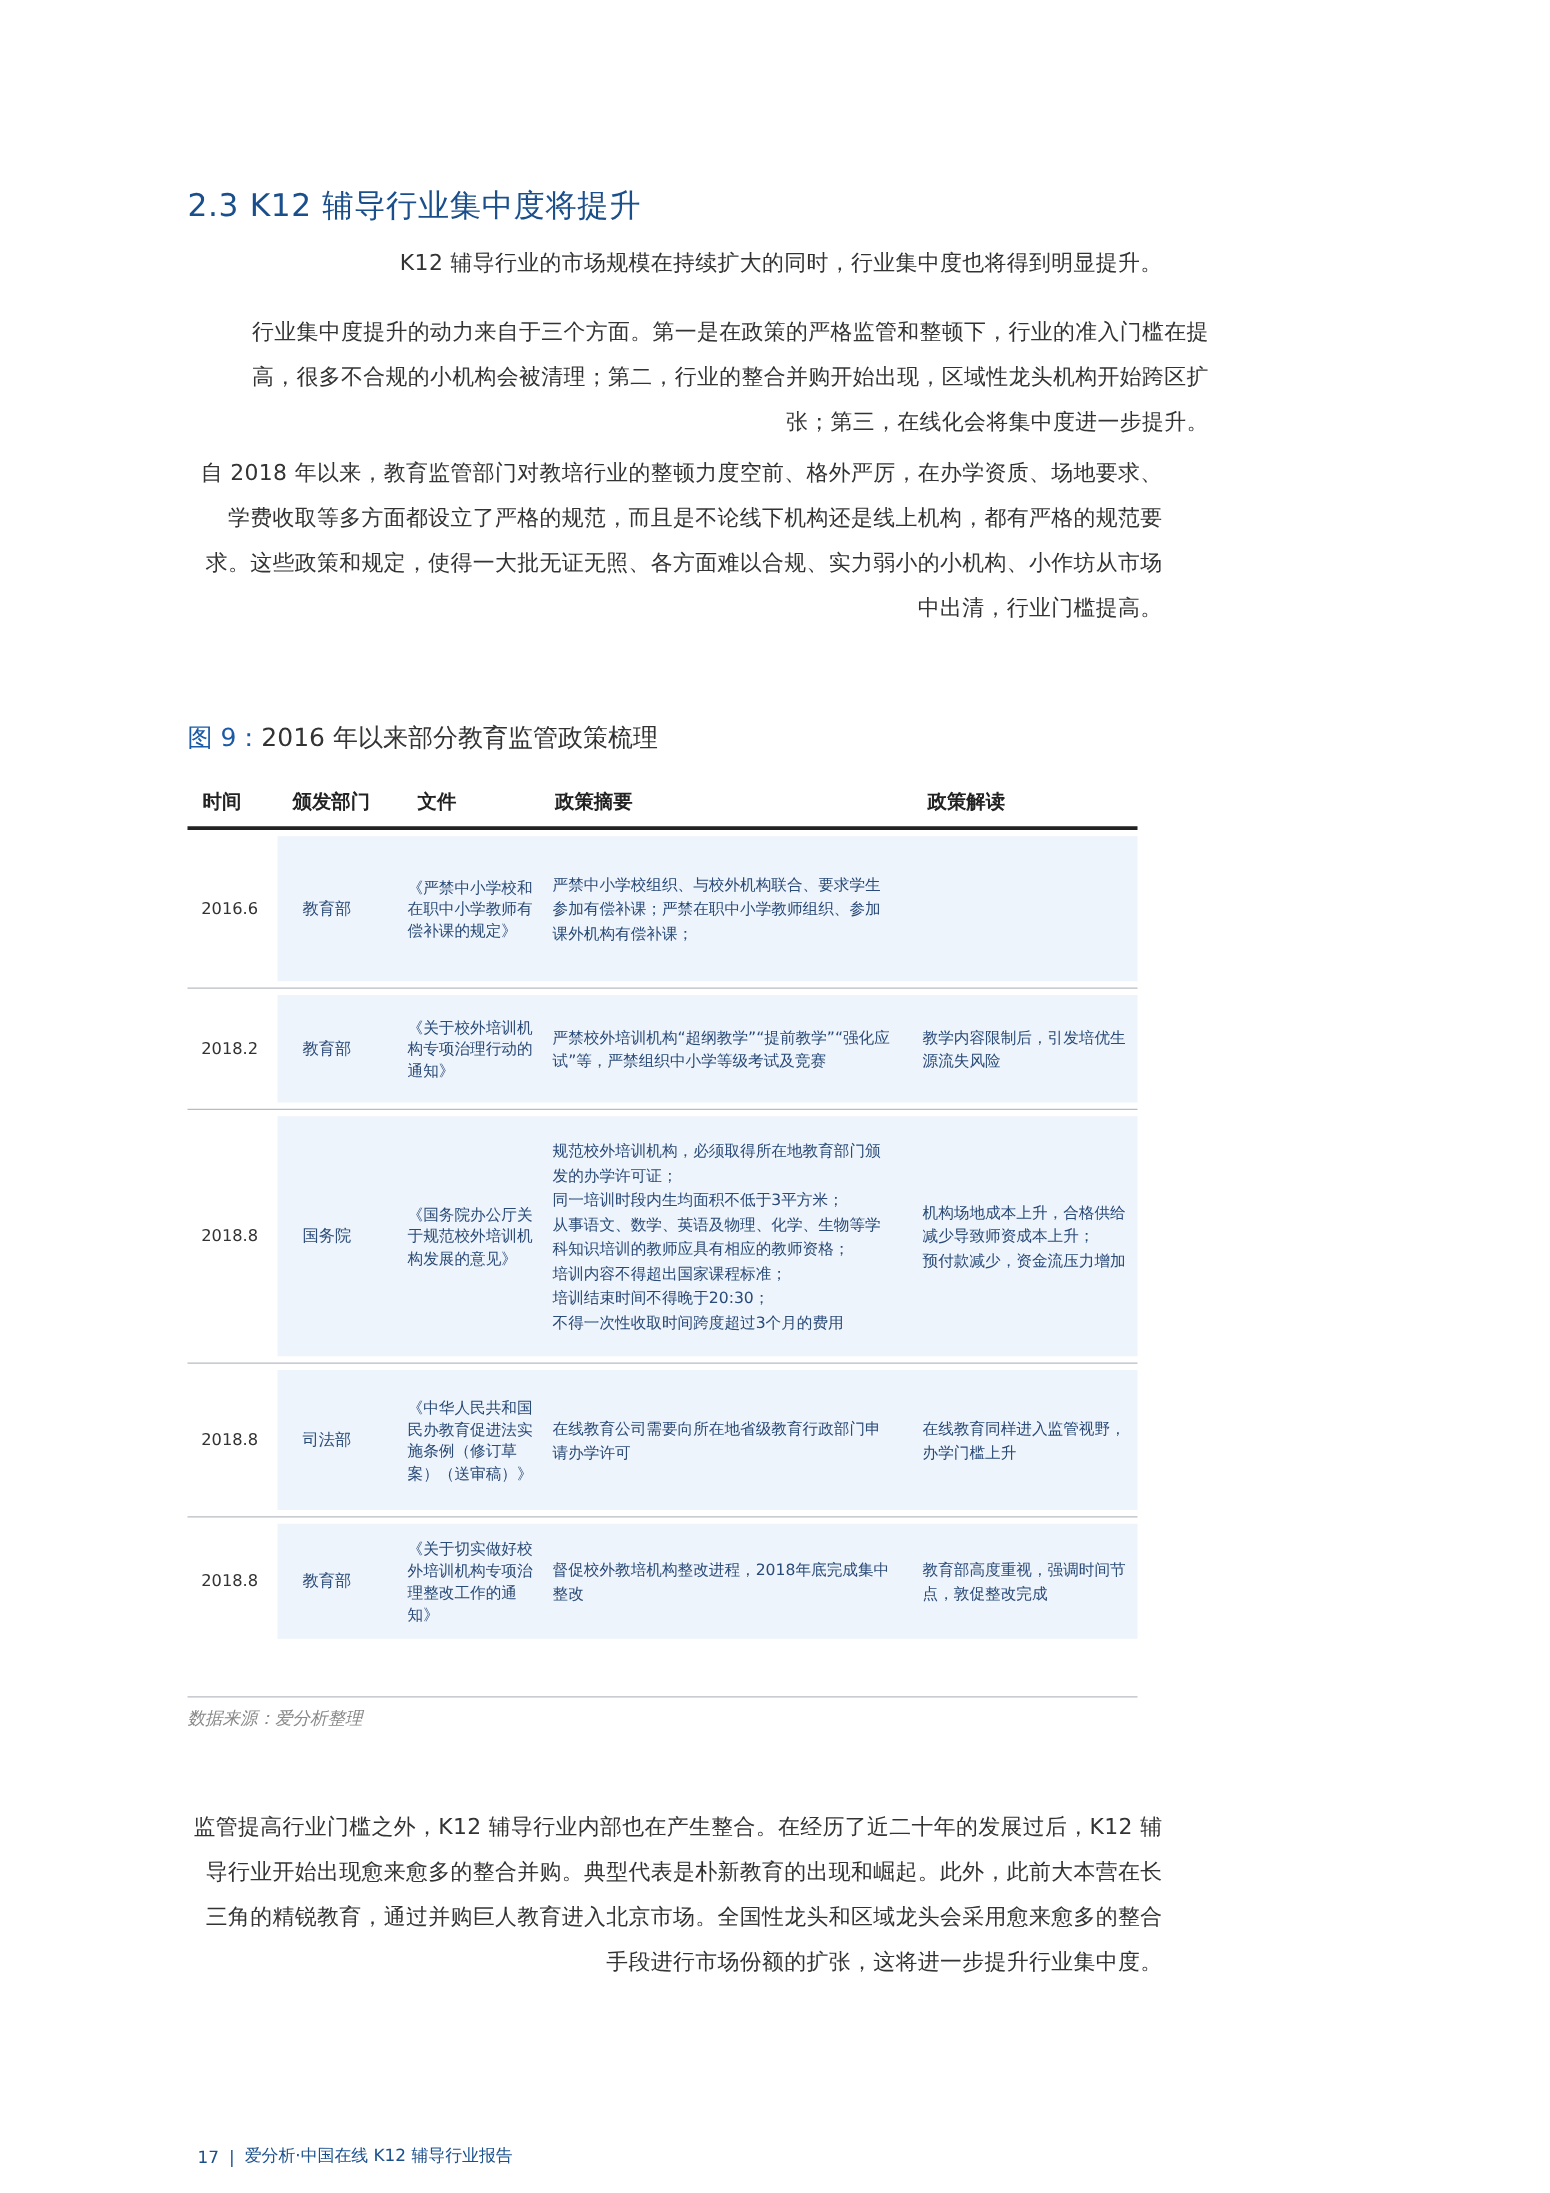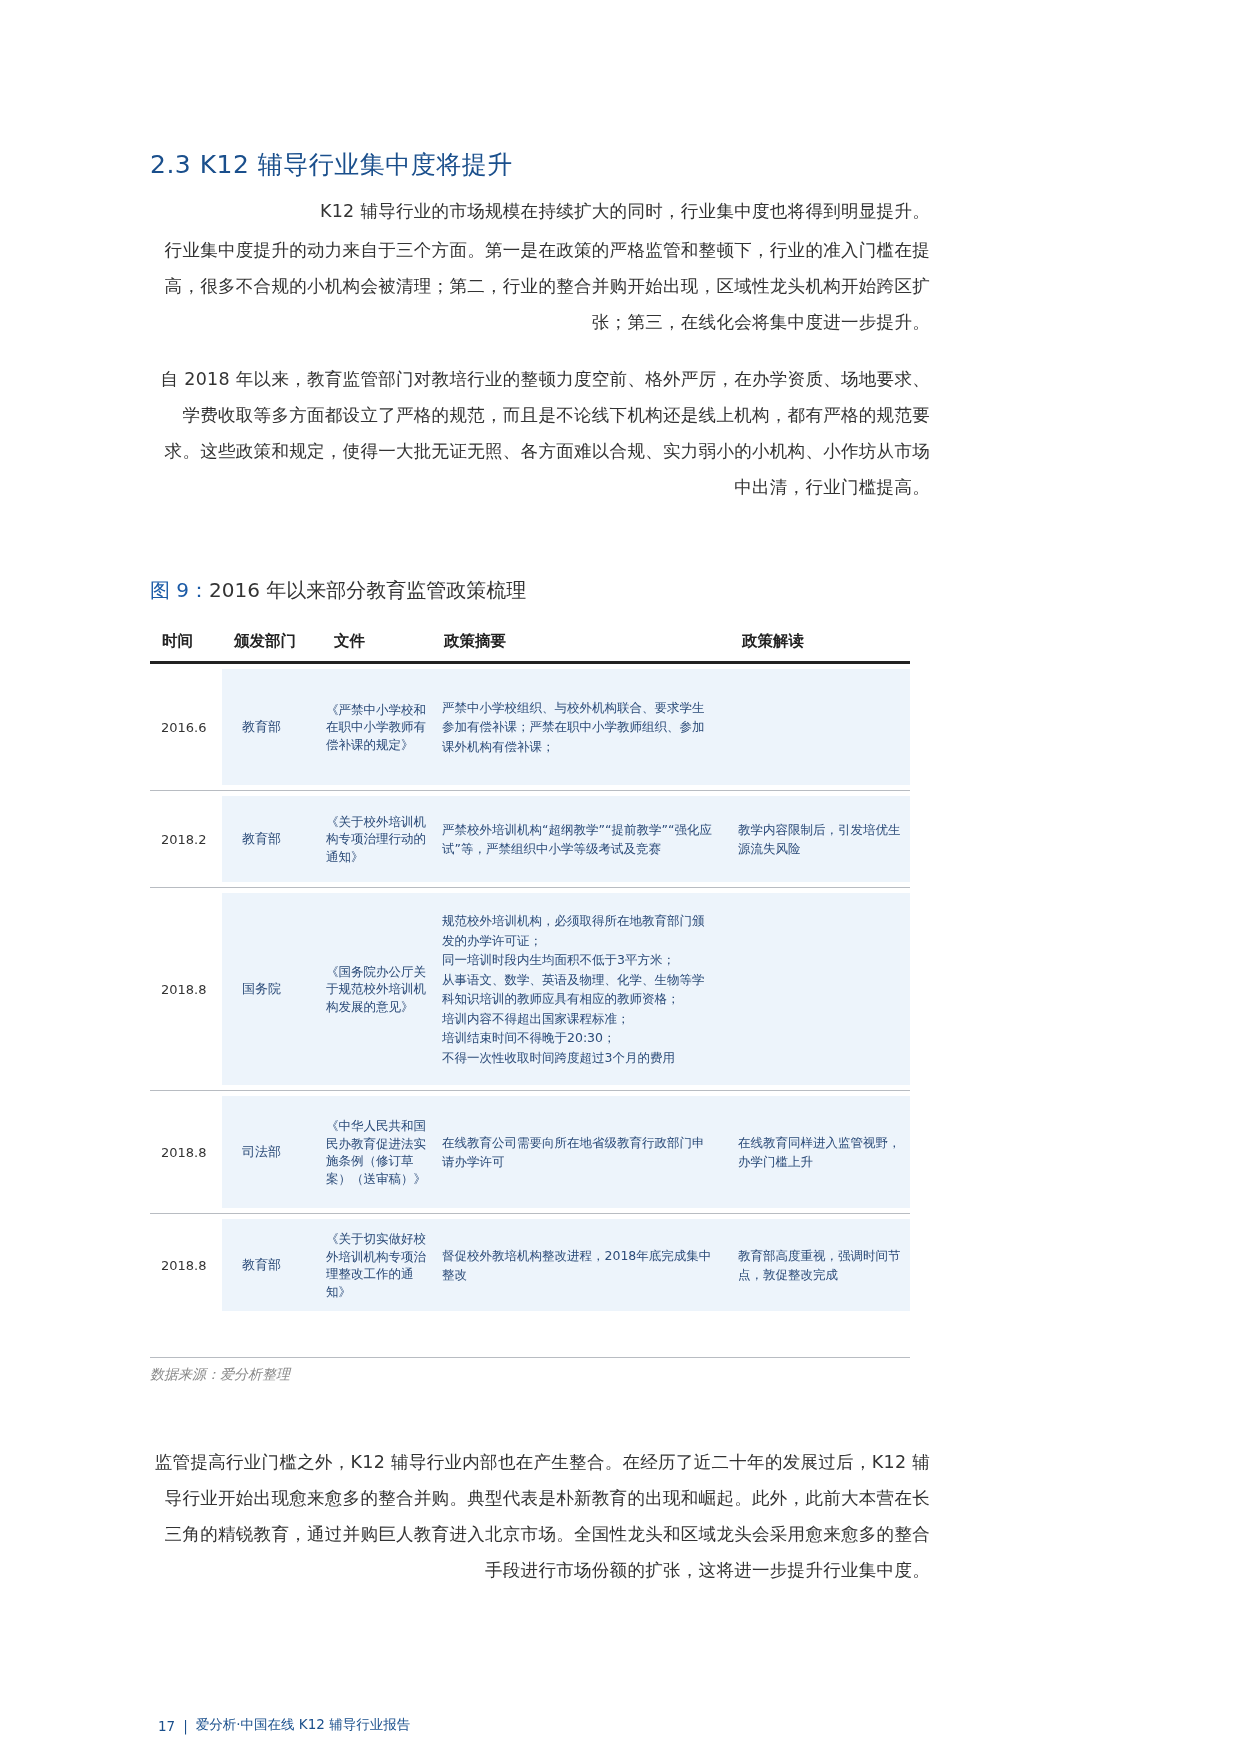--- a/index.html
+++ b/index.html
@@ -29,21 +29,21 @@
       position: absolute;
       left: 150px;
       width: 780px;
       font-size: 17.5px;
       line-height: 36px;
       color: #333333;
       letter-spacing: 0.3px;
       text-align: right;
     }
     .p1 { top: 193px; }
-    .p2 { top: 232px; }
+    .p2 { top: 248px; margin-left: 37px; }
     .p3 { top: 361px; }
     .p4 { top: 1444px; }
 
     .figure-title {
       position: absolute;
       left: 150px;
       top: 577px;
       font-size: 20px;
       color: #333333;
     }
@@ -203,20 +203,22 @@
       <div class="time-cell">2018.8</div>
       <div class="band">
         <div class="dept">国务院</div>
         <div class="doc">《国务院办公厅关于规范校外培训机构发展的意见》</div>
         <div class="sum">规范校外培训机构，必须取得所在地教育部门颁发的办学许可证；
 同一培训时段内生均面积不低于3平方米；
 从事语文、数学、英语及物理、化学、生物等学科知识培训的教师应具有相应的教师资格；
 培训内容不得超出国家课程标准；
 培训结束时间不得晚于20:30；
 不得一次性收取时间跨度超过3个月的费用</div>
+        <div class="int">机构场地成本上升，合格供给减少导致师资成本上升；
+预付款减少，资金流压力增加</div>
       </div>
     </div>
 
     <div class="row r4">
       <div class="time-cell">2018.8</div>
       <div class="band">
         <div class="dept">司法部</div>
         <div class="doc">《中华人民共和国民办教育促进法实施条例（修订草案）（送审稿）》</div>
         <div class="sum">在线教育公司需要向所在地省级教育行政部门申请办学许可</div>
         <div class="int">在线教育同样进入监管视野，办学门槛上升</div>

